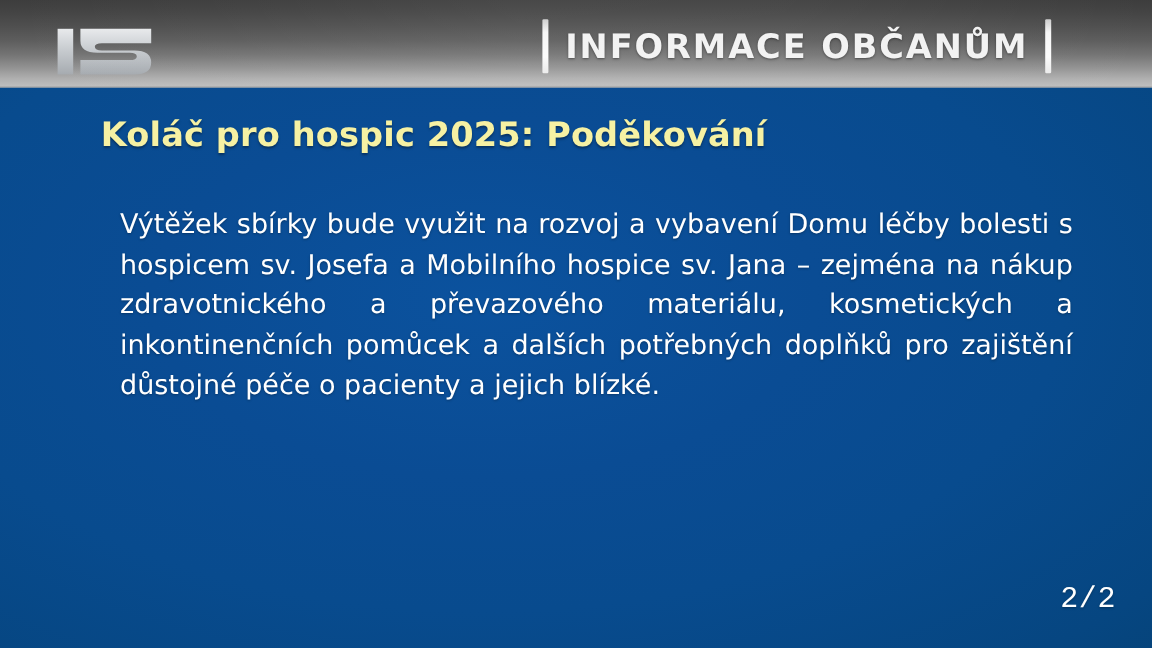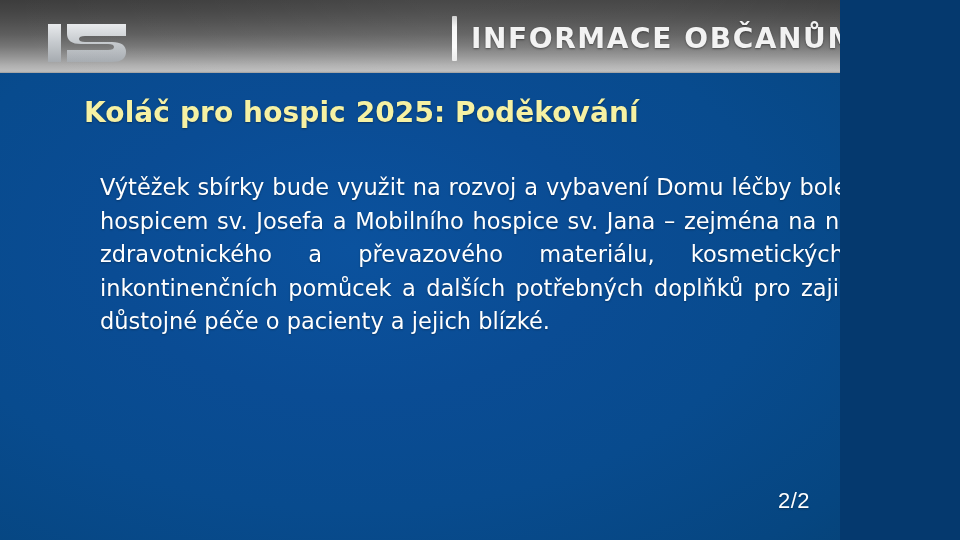--- a/index.html
+++ b/index.html
@@ -6,21 +6,21 @@
 
   html, body {
     width:960px; height:540px;
     overflow:hidden;
     background:#05396e;
     font-family:"DejaVu Sans", sans-serif;
   }
 
   #slide {
     position:relative;
-    width:840px; height:540px;
+    width:960px; height:540px;
     overflow:hidden;
     background:
       radial-gradient(ellipse 120% 115% at 42% 46%,
         #0b529e 0%,
         #0a4c94 24%,
         #084b8e 42%,
         #064681 62%,
         #05406f 80%,
         #043a63 100%);
     padding-left: 24px;
@@ -127,22 +127,22 @@
     color:#ffffff;
     text-align:justify;
     text-justify:inter-word;
     text-shadow:0 1px 2px rgba(0,0,0,0.30);
   }
   #slide-body p { margin:16px; }
 
   #page-number {
     position:absolute;
     right:30px; bottom:26px;
-    font-family:Liberation Sans, sans-serif;
-    font-size:22px;
+    font-family:Liberation Mono, monospace;
+    font-size:25px;
     color:#ffffff;
     letter-spacing:0.5px;
     text-shadow:0 1px 2px rgba(0,0,0,0.30);
   }
 </style>
 </head>
 <body>
 
 <div id="slide">
 

